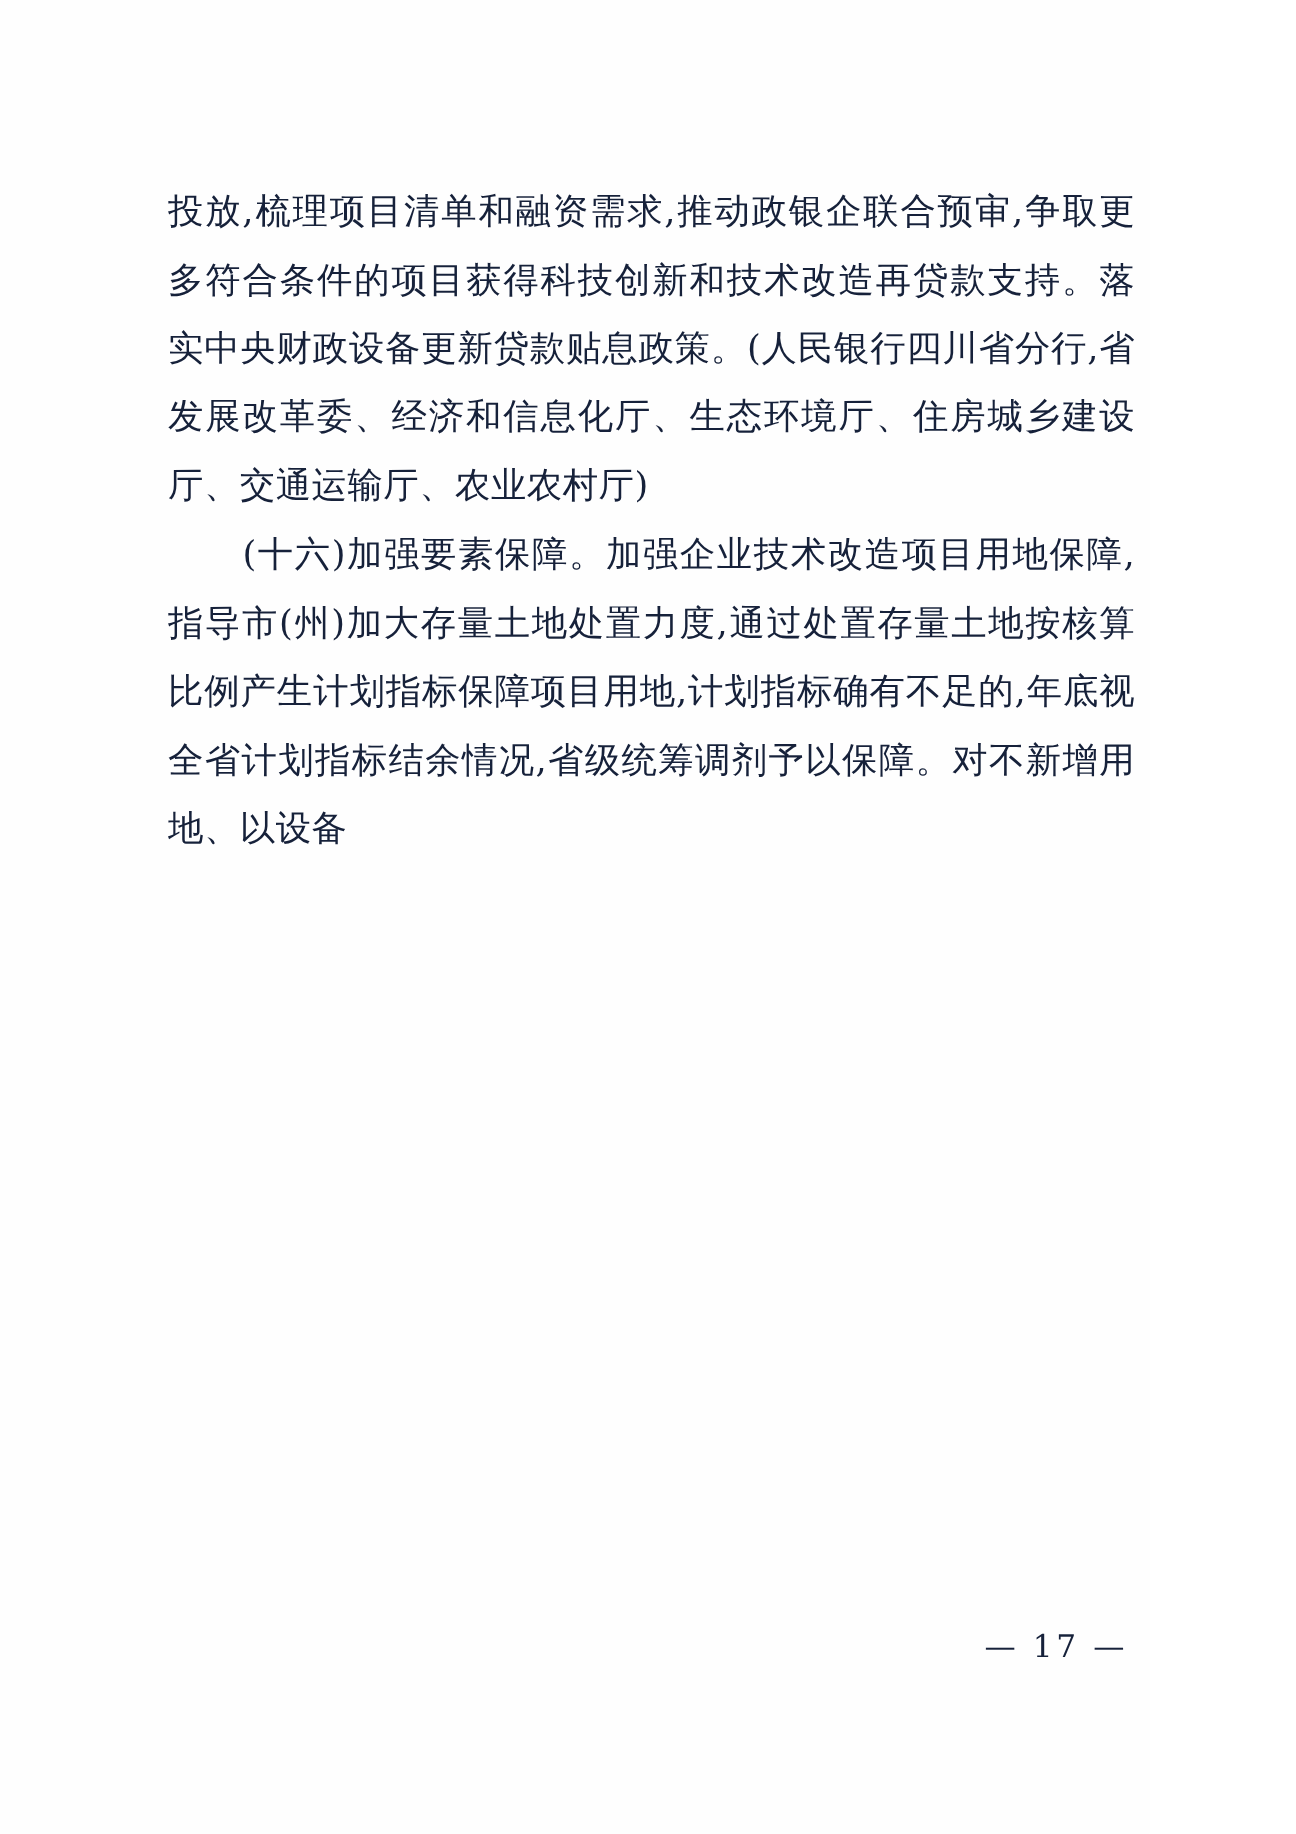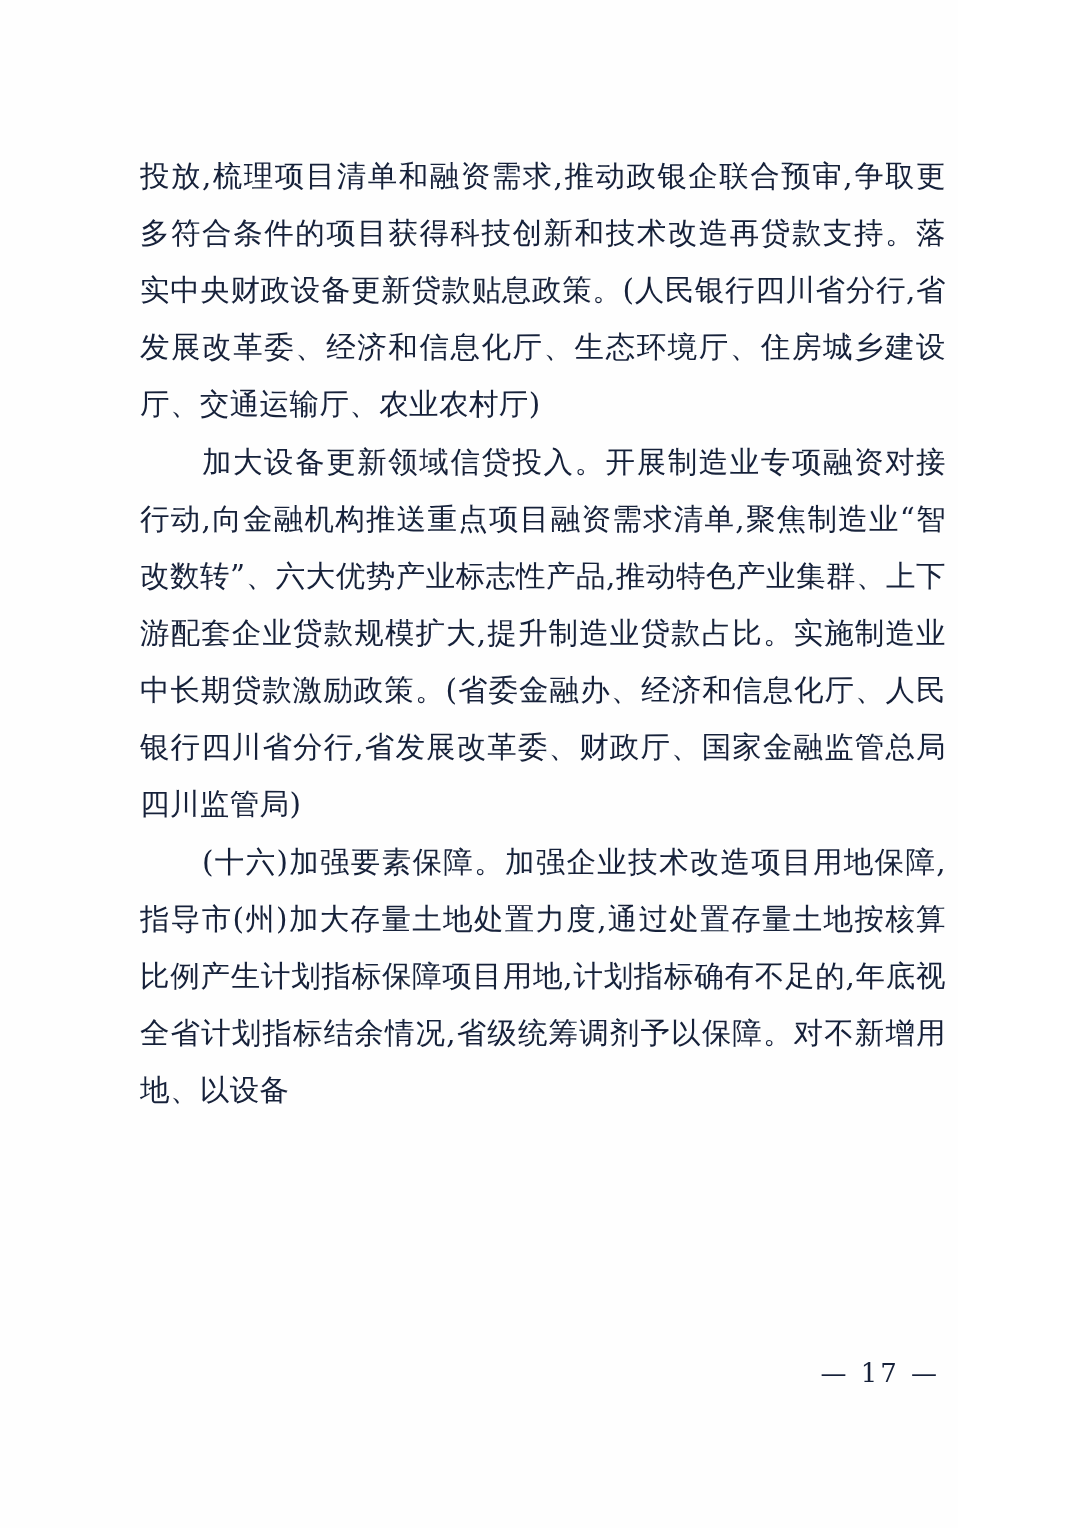--- a/index.html
+++ b/index.html
@@ -54,17 +54,16 @@
     color: #16213a;
     font-family: "DejaVu Serif", "Liberation Serif", serif;
   }
 </style>
 </head>
 <body>
 
 <div class="page">
   <div class="content">
     <p class="para">投放,梳理项目清单和融资需求,推动政银企联合预审,争取更多符合条件的项目获得科技创新和技术改造再贷款支持。落实中央财政设备更新贷款贴息政策。(人民银行四川省分行,省发展改革委、经济和信息化厅、生态环境厅、住房城乡建设厅、交通运输厅、农业农村厅)</p>
-    <p class="para indent">加大设备更新领域信贷投入。开展制造业专项融资对接行动,向金融机构推送重点项目融资需求清单,聚焦制造业“智改数转”、六大优势产业标志性产品,推动特色产业集群、上下游配套企业贷款规模扩大,提升制造业贷款占比。实施制造业中长期贷款激励政策。(省委金融办、经济和信息化厅、人民银行四川省分行,省发展改革委、财政厅、国家金融监管总局四川监管局)</p>
     <p class="para indent">(十六)加强要素保障。加强企业技术改造项目用地保障,指导市(州)加大存量土地处置力度,通过处置存量土地按核算比例产生计划指标保障项目用地,计划指标确有不足的,年底视全省计划指标结余情况,省级统筹调剂予以保障。对不新增用地、以设备</p>
   </div>
   <div class="footer">— 17 —</div>
 </div>
 
 </body></html>

